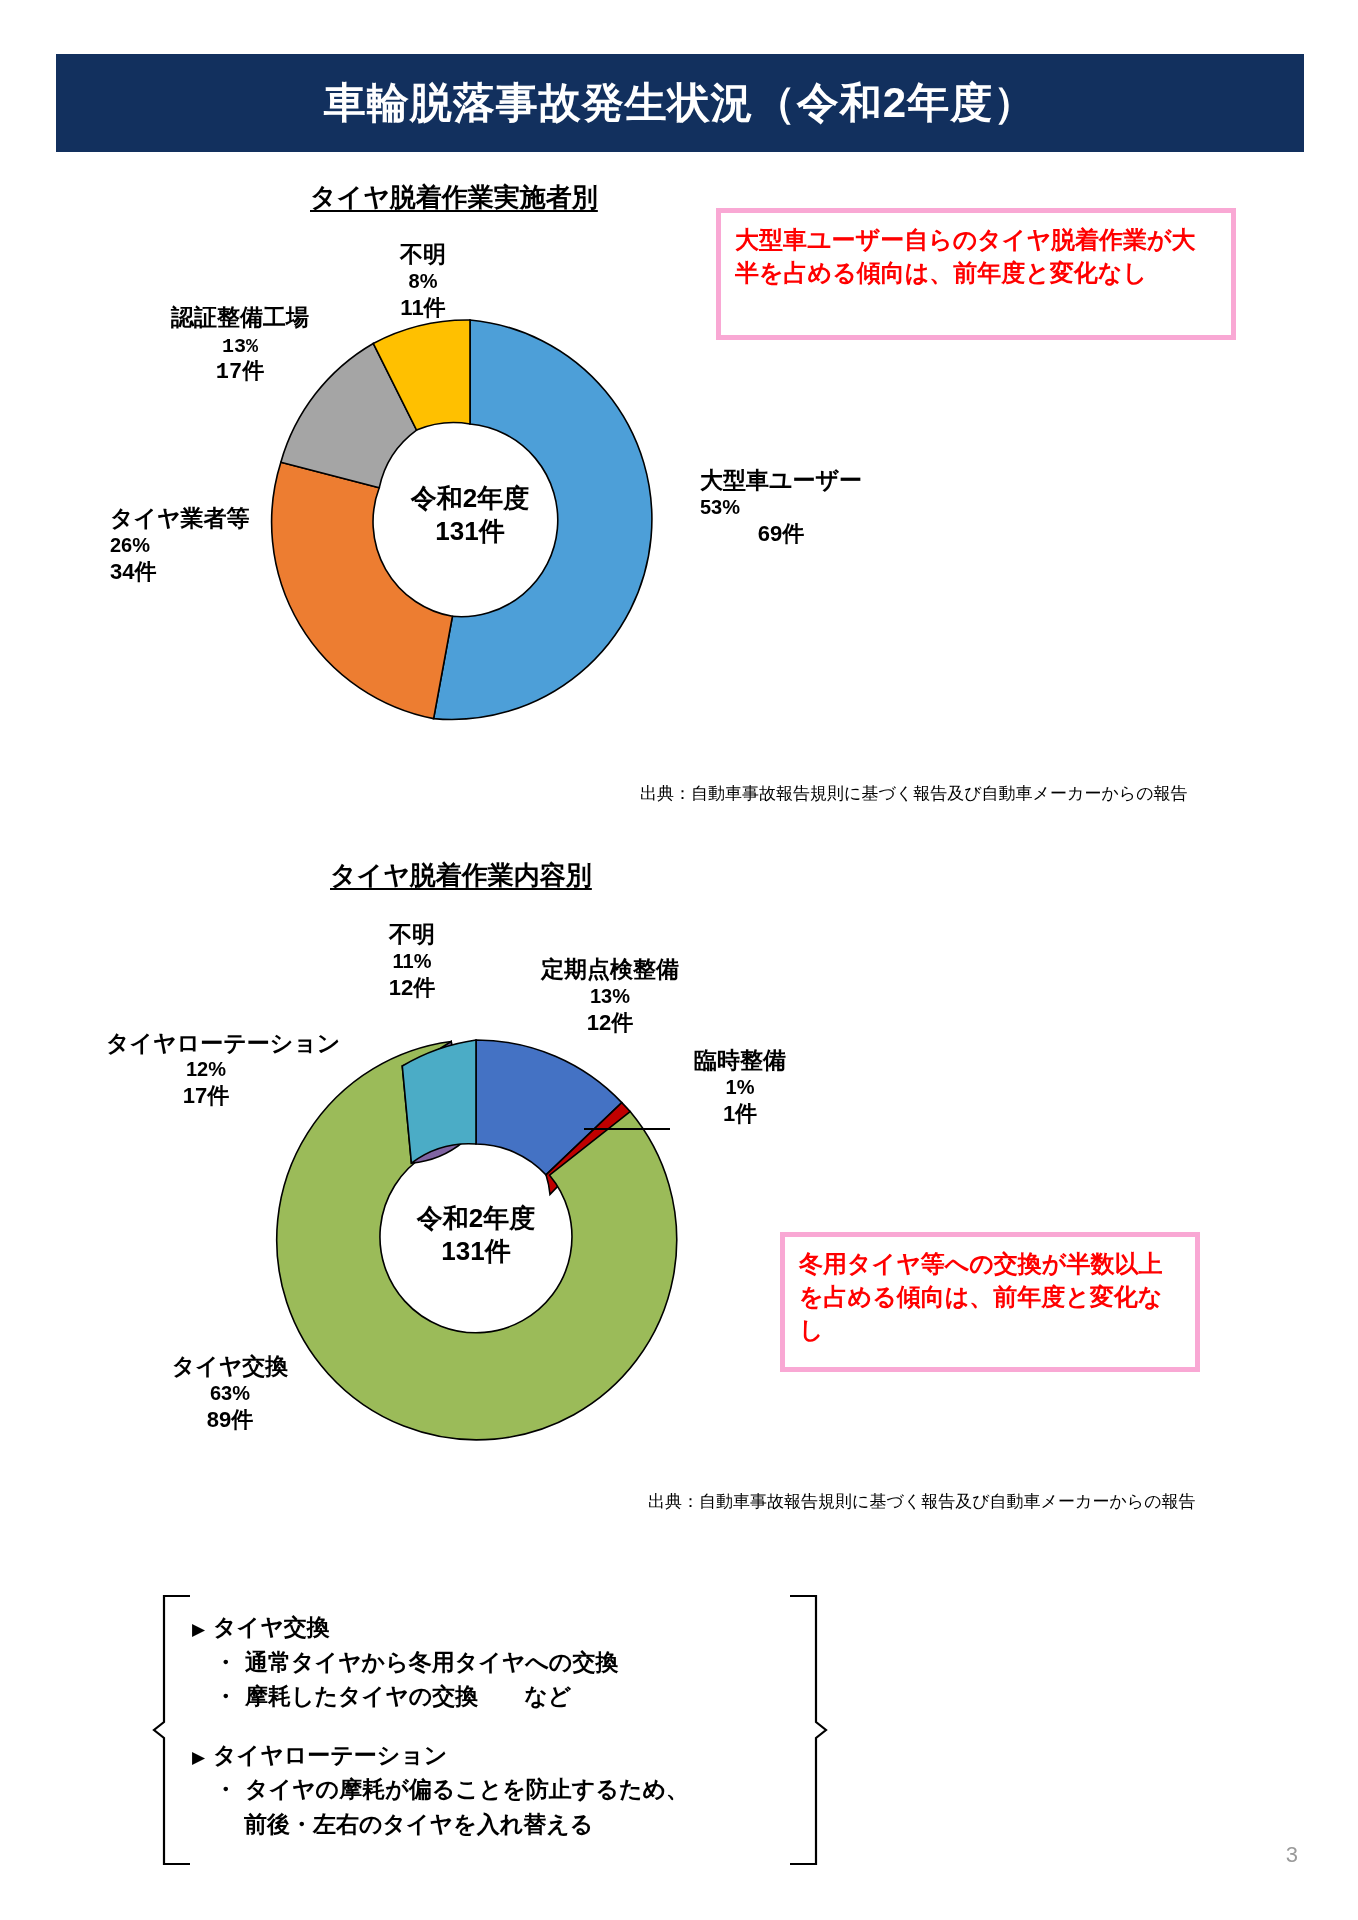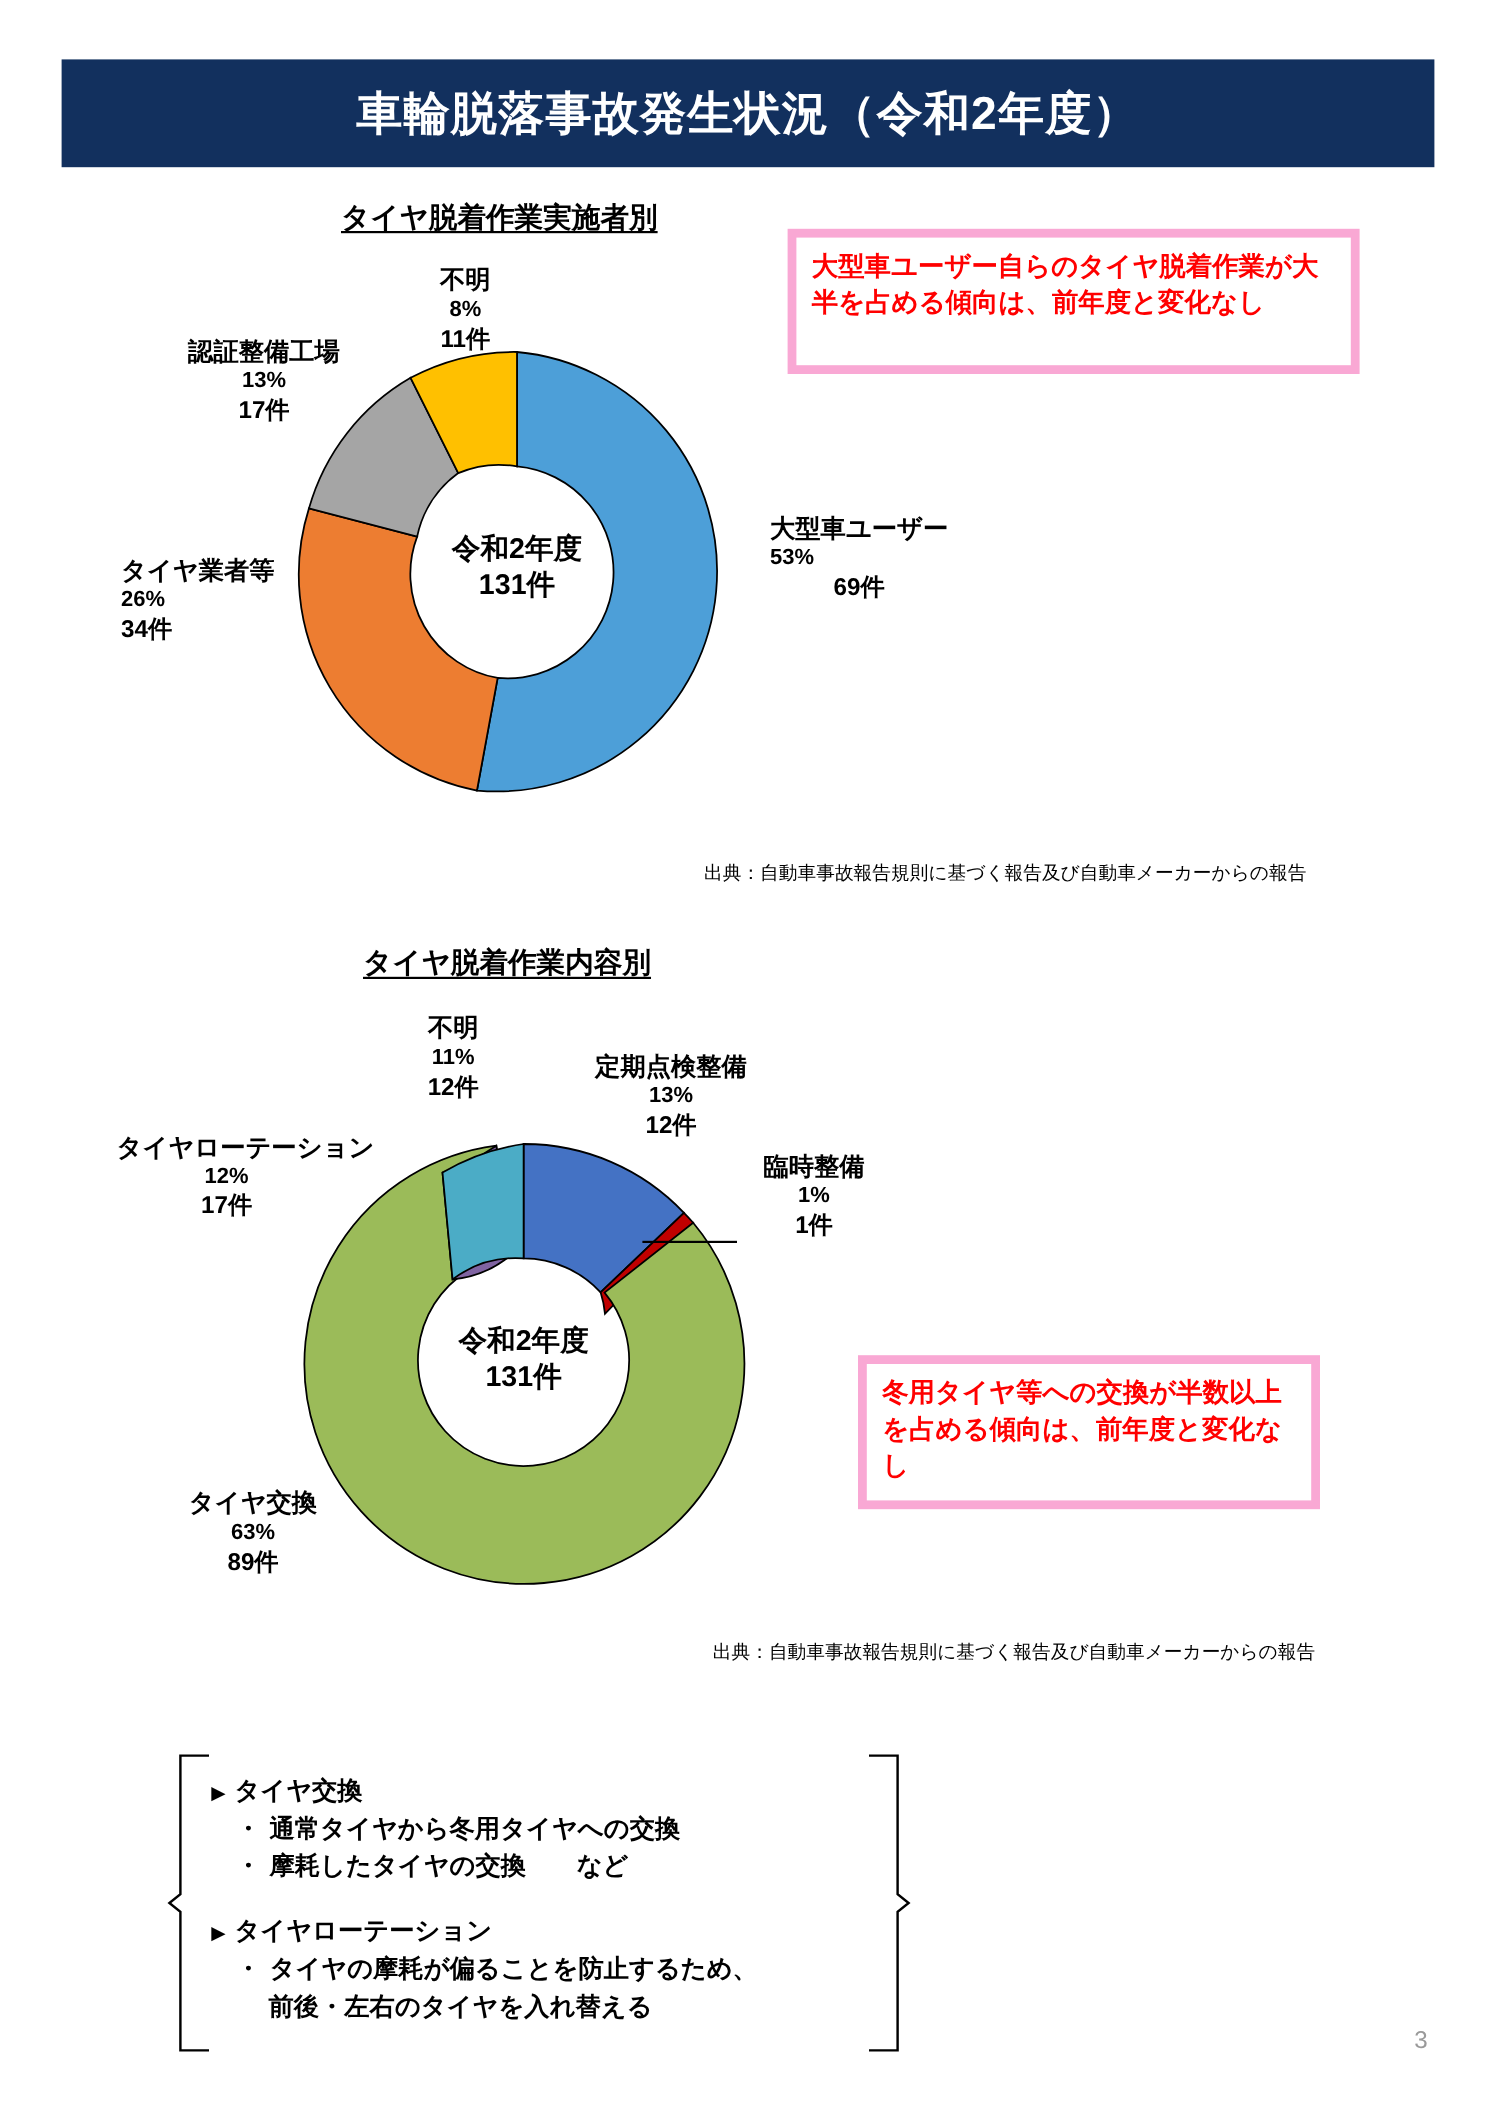--- a/index.html
+++ b/index.html
@@ -50,21 +50,21 @@
     text-decoration: underline;
     text-underline-offset: 4px;
     white-space: nowrap;
   }
   #heading-1 { left: 310px; top: 180px; }
   #heading-2 { left: 330px; top: 858px; }
 
   
   .callout {
     position: absolute;
-    border: 8px solid #f9a8d4;
+    border: 5px solid #f9a8d4;
     background: #ffffff;
     color: #ff0000;
     font-size: 24px;
     font-weight: bold;
     line-height: 1.38;
     padding: 10px 12px 10px 14px;
     box-sizing: border-box;
   }
   #callout-1 {
     left: 716px;
@@ -116,21 +116,21 @@
     line-height: 1.25;
     white-space: nowrap;
   }
   .chart-label .lab-name { font-size: 23px; display: block; }
   .chart-label .lab-pct  { font-size: 20px; display: block; }
   .chart-label .lab-cnt  { font-size: 22px; display: block; }
 
   
   #c1-lab-0 { left: 700px; top: 466px; text-align: left; }
   #c1-lab-1 { left: 110px; top: 504px; text-align: left; width: 180px; }
-  #c1-lab-2 { left: 140px; top: 305px; text-align: center; width: 200px; }
+  #c1-lab-2 { left: 140px; top: 305px; text-align: center; width: 200px; font-family: Liberation Mono, monospace; }
   #c1-lab-3 { left: 368px; top: 240px; text-align: center; width: 110px; }
 
   
   #c2-lab-0 { left: 500px; top: 955px;  text-align: center; width: 220px; }
   #c2-lab-1 { left: 650px; top: 1046px; text-align: center; width: 180px; }
   #c2-lab-2 { left: 130px; top: 1352px; text-align: center; width: 200px; }
   #c2-lab-3 { left: 106px; top: 1030px; text-align: center; width: 200px; }
   #c2-lab-4 { left: 352px; top: 920px;  text-align: center; width: 120px; }
 
   

